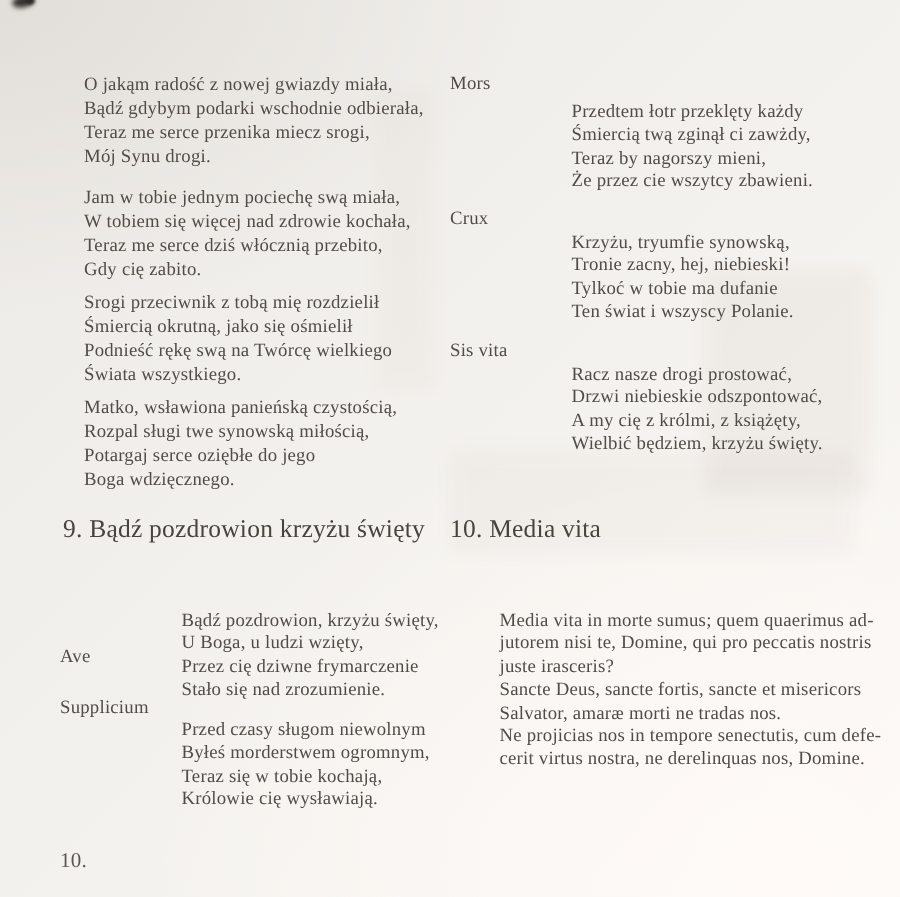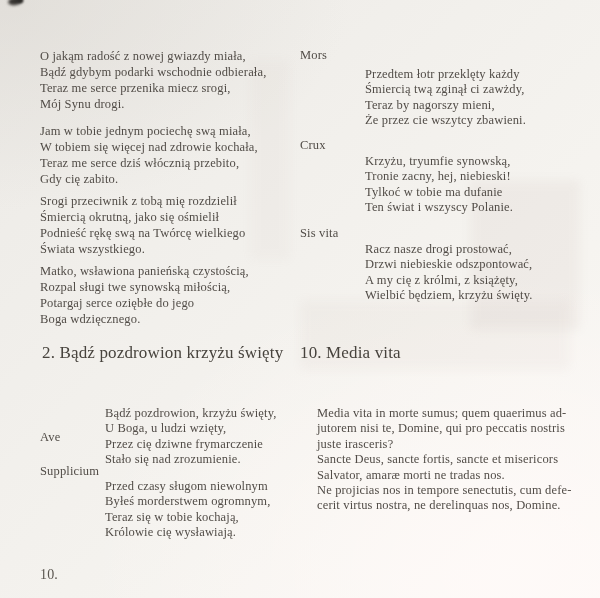--- a/index.html
+++ b/index.html
@@ -23,20 +23,21 @@
     position: absolute;
     inset: 0;
     filter: blur(0.3px);
     letter-spacing: 0.15px;
   }
   .block {
     position: absolute;
     font-size: 12.5px;
     line-height: 16px;
     white-space: pre-line;
+    margin-left: 16px;
   }
   .verse {
     line-height: 15.3px;
   }
   .label {
     position: absolute;
     font-size: 12.5px;
     line-height: 15px;
   }
   .heading {
@@ -112,21 +113,21 @@
     <div class="block" style="left:40px; top:193px; width:262px;">Srogi przeciwnik z tobą mię rozdzielił
 Śmiercią okrutną, jako się ośmielił
 Podnieść rękę swą na Twórcę wielkiego
 Świata wszystkiego.</div>
 
     <div class="block" style="left:40px; top:263px; width:262px;">Matko, wsławiona panieńską czystością,
 Rozpal sługi twe synowską miłością,
 Potargaj serce oziębłe do jego
 Boga wdzięcznego.</div>
 
-    <div class="heading" style="left:42px; top:343px;">2. Bądź pozdrowion krzyżu święty</div>
+    <div class="heading" style="left:42px; top:343px;">9. Bądź pozdrowion krzyżu święty</div>
 
     <div class="label" style="left:40px; top:390px;margin-top:40px;">Ave</div>
 
     <div class="block verse" style="left:105px; top:406px; width:200px;">Bądź pozdrowion, krzyżu święty,
 U Boga, u ludzi wzięty,
 Przez cię dziwne frymarczenie
 Stało się nad zrozumienie.</div>
 
     <div class="label" style="left:40px; top:464px;text-align:center;">Supplicium</div>
 

